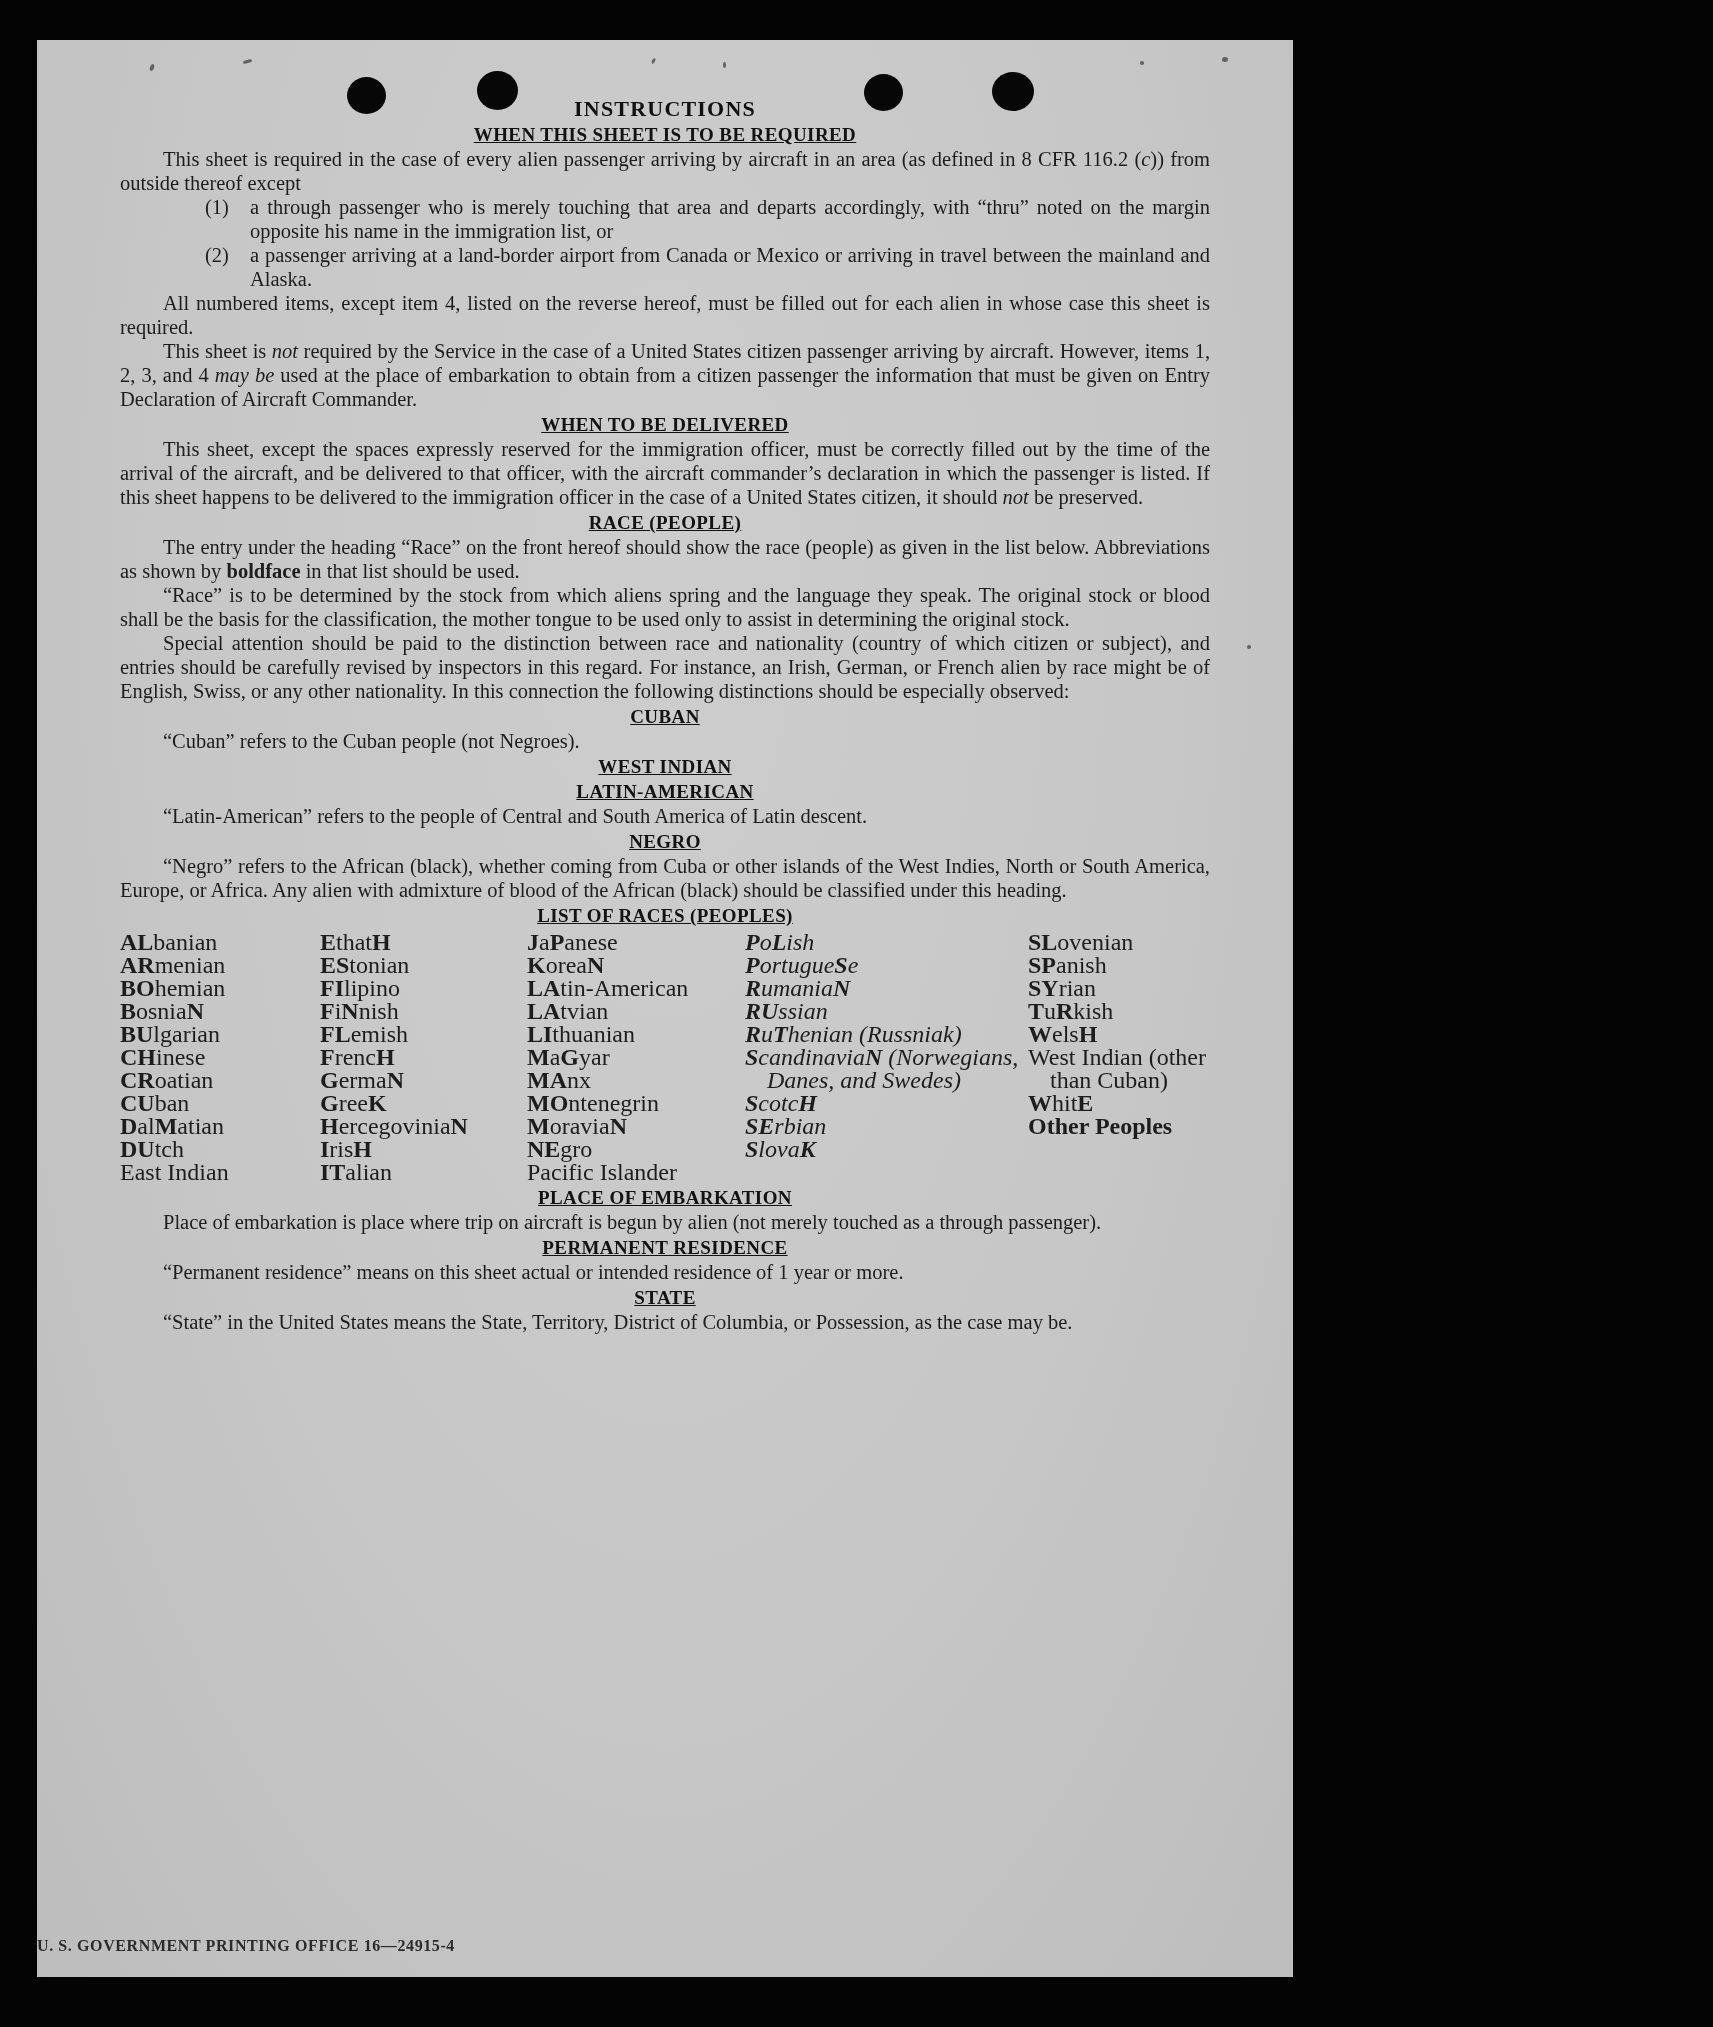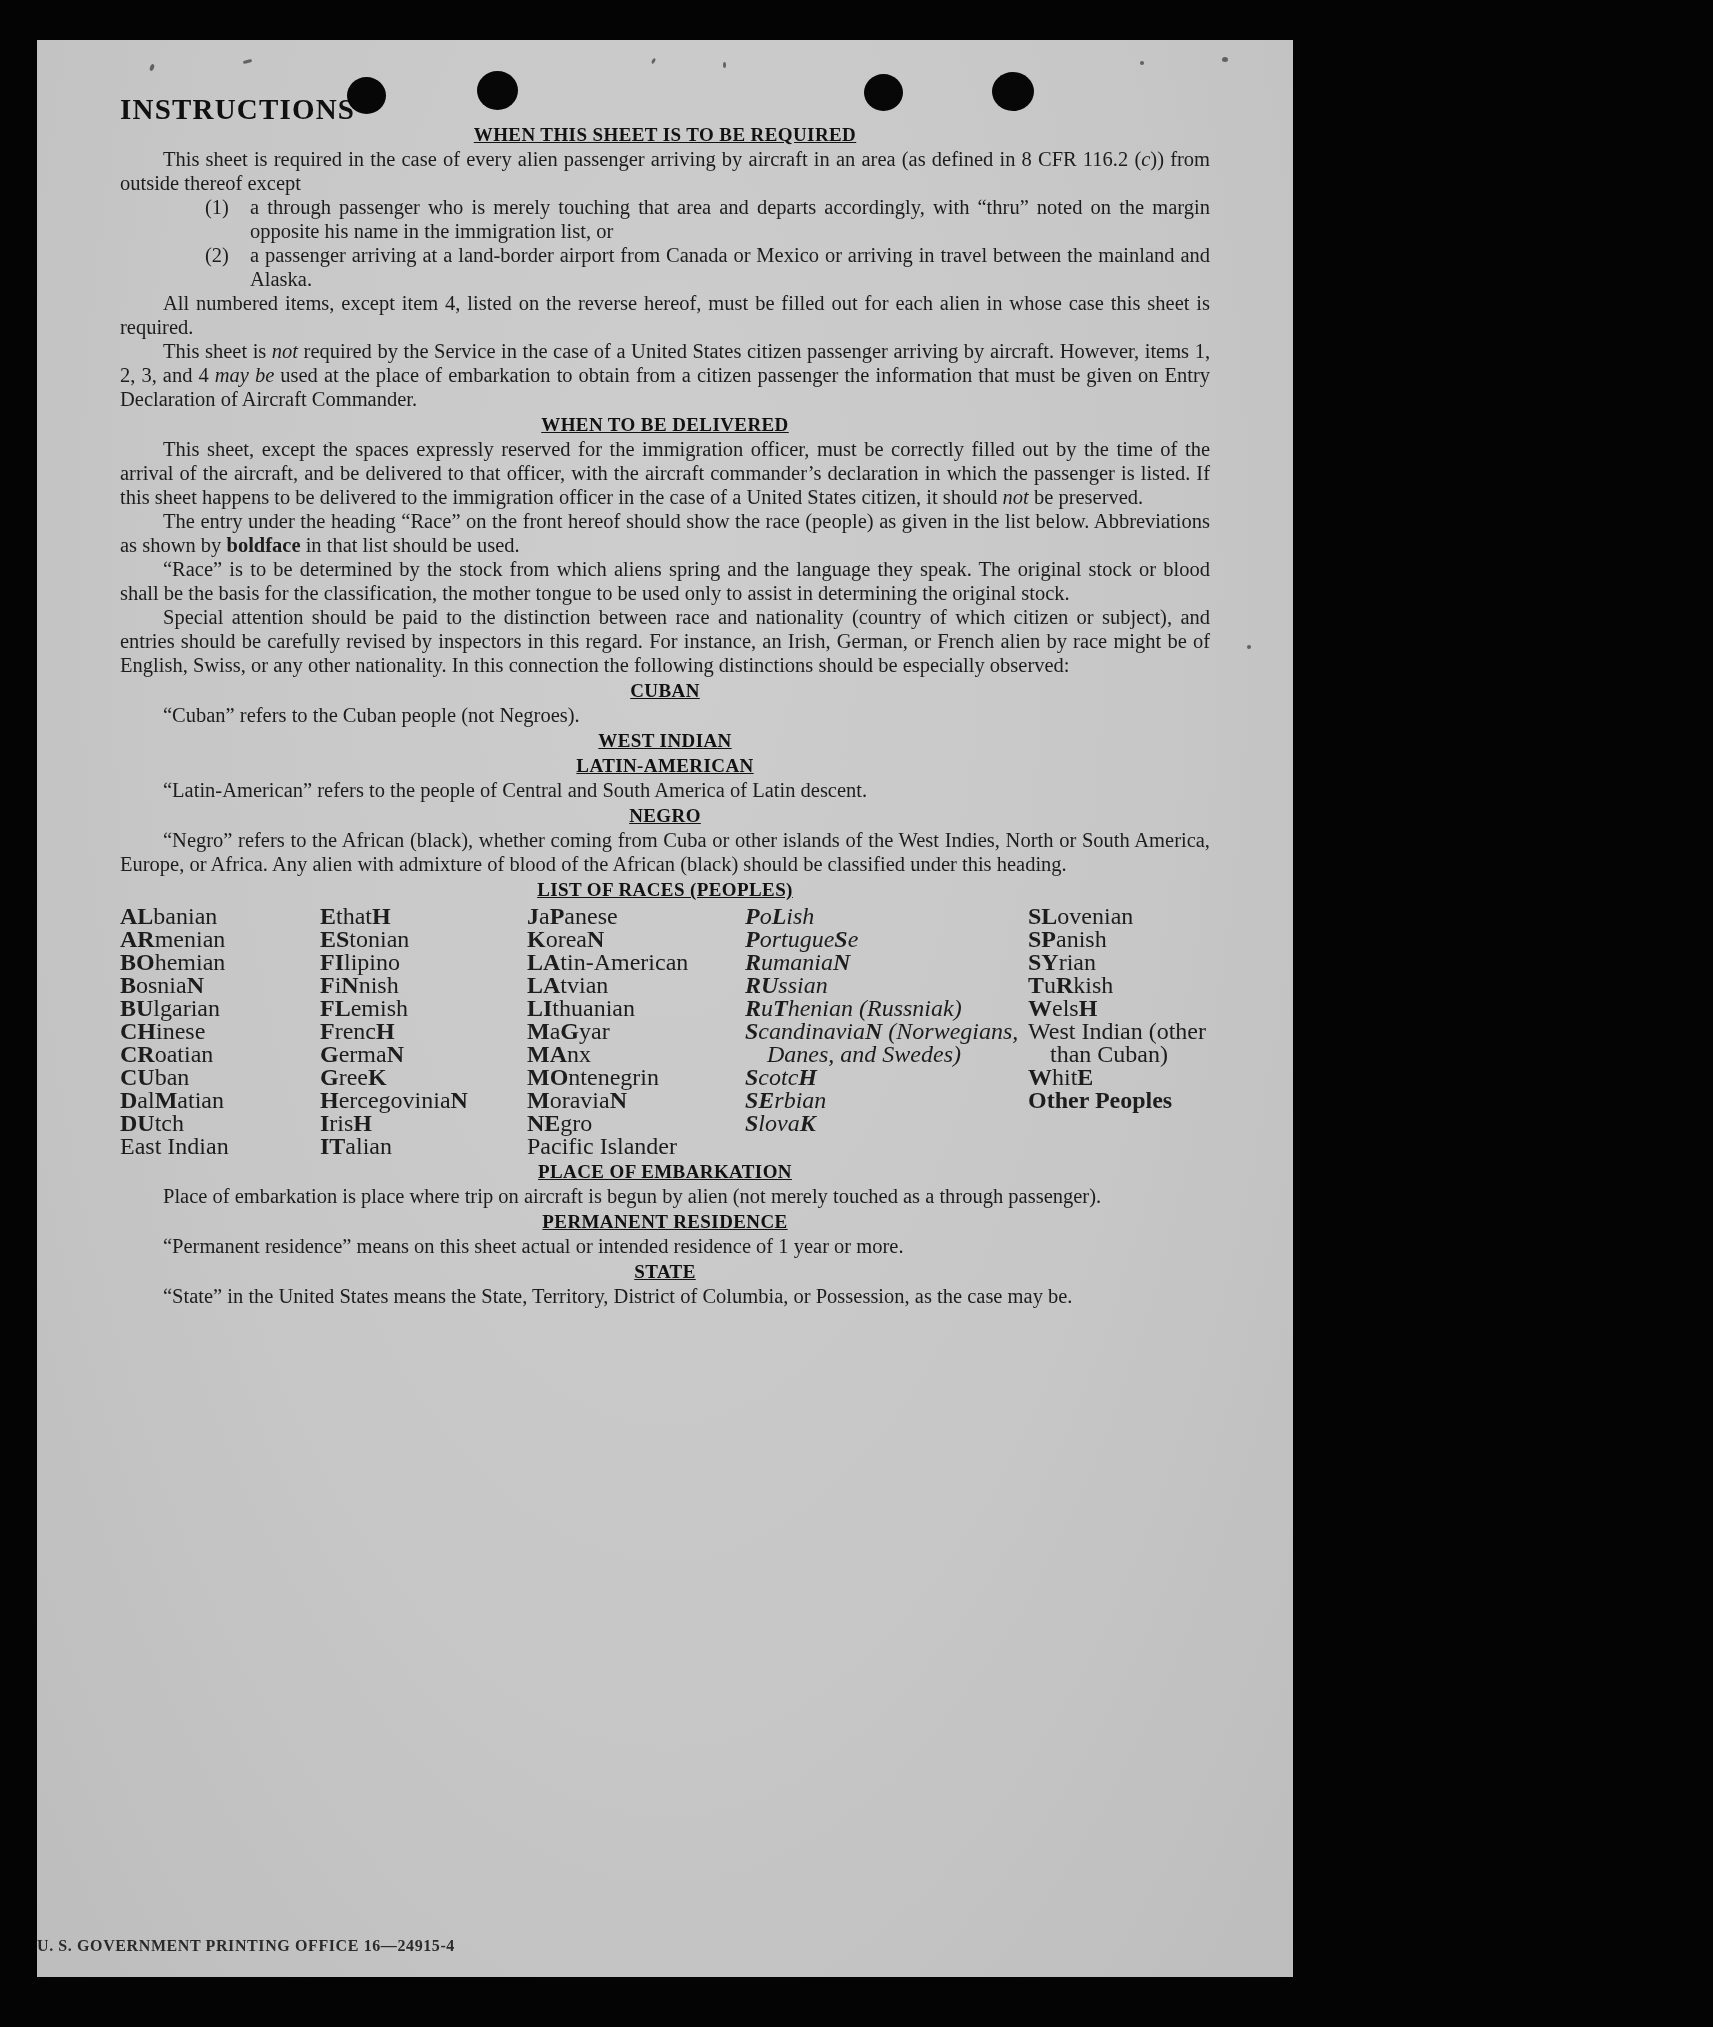--- a/index.html
+++ b/index.html
@@ -18,22 +18,23 @@
     display:flex;flex-direction:column;
     color:#1d1d1d;
   }
   .content{
     padding:57px 83px 0 83px;
     flex:1 1 auto;
     font-size:20.5px;
     line-height:24px;
   }
   .doc-title{
+    text-align:center;
     font-weight:bold;
-    font-size:29px;
+    font-size:22px;
     letter-spacing:1.2px;
     color:#101010;
     margin:0 0 3px 0;
   }
   .heading{
     text-align:center;
     font-weight:bold;
     font-size:19px;
     letter-spacing:0.4px;
     color:#121212;
@@ -111,20 +112,21 @@
   <div class="content" id="doc-content">
       <div class="doc-title">INSTRUCTIONS</div>
       <div class="heading">WHEN THIS SHEET IS TO BE REQUIRED</div>
       <p class="para"><span>This sheet is required in the case of every alien passenger arriving by aircraft in an area (as defined in 8 CFR 116.2 (</span><span class="i">c</span><span>)) from outside thereof except</span></p>
       <div class="num-item"><span class="num">(1)</span><span>a through passenger who is merely touching that area and departs accordingly, with “thru” noted on the margin opposite his name in the immigration list, or</span></div>
       <div class="num-item"><span class="num">(2)</span><span>a passenger arriving at a land-border airport from Canada or Mexico or arriving in travel between the mainland and Alaska.</span></div>
       <p class="para"><span>All numbered items, except item 4, listed on the reverse hereof, must be filled out for each alien in whose case this sheet is required.</span></p>
       <p class="para"><span>This sheet is </span><span class="i">not</span><span> required by the Service in the case of a United States citizen passenger arriving by aircraft.  However, items 1, 2, 3, and 4 </span><span class="i">may be</span><span> used at the place of embarkation to obtain from a citizen passenger the information that must be given on Entry Declaration of Aircraft Commander.</span></p>
       <div class="heading">WHEN TO BE DELIVERED</div>
       <p class="para"><span>This sheet, except the spaces expressly reserved for the immigration officer, must be correctly filled out by the time of the arrival of the aircraft, and be delivered to that officer, with the aircraft commander’s declaration in which the passenger is listed.  If this sheet happens to be delivered to the immigration officer in the case of a United States citizen, it should </span><span class="i">not</span><span> be preserved.</span></p>
+      <div class="heading">RACE (PEOPLE)</div>
       <p class="para"><span>The entry under the heading “Race” on the front hereof should show the race (people) as given in the list below.  Abbreviations as shown by </span><span class="b">boldface</span><span> in that list should be used.</span></p>
       <p class="para"><span>“Race” is to be determined by the stock from which aliens spring and the language they speak.  The original stock or blood shall be the basis for the classification, the mother tongue to be used only to assist in determining the original stock.</span></p>
       <p class="para"><span>Special attention should be paid to the distinction between race and nationality (country of which citizen or subject), and entries should be carefully revised by inspectors in this regard.  For instance, an Irish, German, or French alien by race might be of English, Swiss, or any other nationality.  In this connection the following distinctions should be especially observed:</span></p>
       <div class="heading">CUBAN</div>
       <p class="para"><span>“Cuban” refers to the Cuban people (not Negroes).</span></p>
       <div class="heading">WEST INDIAN</div>
       <div class="heading">LATIN-AMERICAN</div>
       <p class="para"><span>“Latin-American” refers to the people of Central and South America of Latin descent.</span></p>
       <div class="heading">NEGRO</div>
       <p class="para"><span>“Negro” refers to the African (black), whether coming from Cuba or other islands of the West Indies, North or South America, Europe, or Africa.  Any alien with admixture of blood of the African (black) should be classified under this heading.</span></p>

